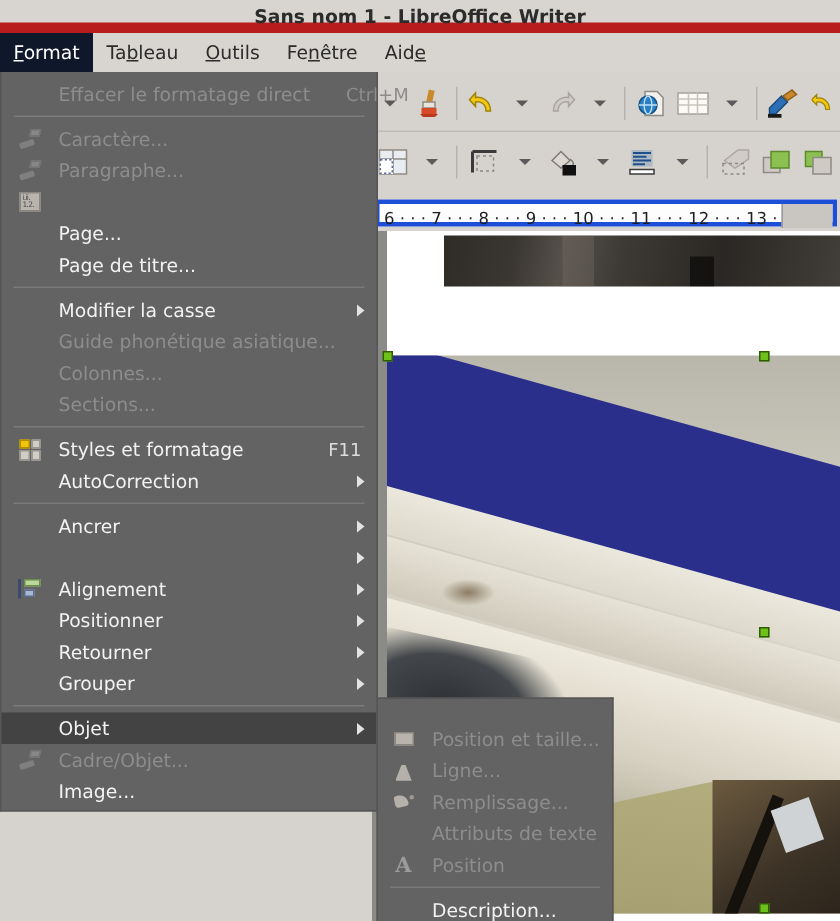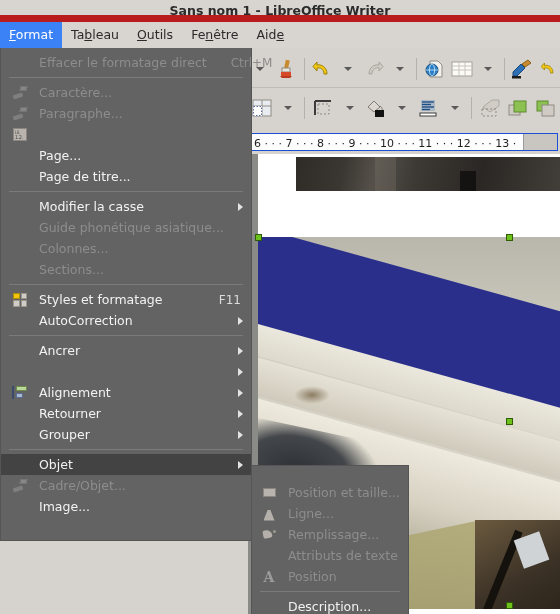--- a/index.html
+++ b/index.html
@@ -27,21 +27,21 @@
   
   #menubar{
     position:absolute; left:0; top:22px; width:560px; height:26px;
     background:#d8d4cf;
     display:flex; align-items:stretch;
   }
   .mb-item{
     padding:0 9px; height:26px; line-height:26px;
     font-size:12.5px; color:#2b2b2b; white-space:nowrap;
   }
-  .mb-item.active{ background:#3b82f6; color:#ffffff; }
+  .mb-item.active{ background:#0f172a; color:#ffffff; }
   .mb-item u{ text-decoration:underline; }
 
   
   #tb-area{
     position:absolute; left:248px; top:48px; width:312px; height:82px;
     background:#d6d2cd;
     overflow:hidden;
   }
   .toolbar{
     position:absolute; left:0; width:312px; height:38px;
@@ -61,21 +61,21 @@
   }
   .sep{ width:1px;height:22px;background:#b5b1ac;margin:0 4px; }
 
   
   #ruler{
     position:absolute; left:248px; top:130px; width:312px; height:24px;
     background:#d6d2cd; overflow:hidden;
   }
   #ruler .track{
     position:absolute; left:2px; top:3px; width:308px; height:18px;
-    background:#fdfdfd; border:1px solid #1d4ed8;
+    background:#fdfdfd; border:3px solid #1d4ed8;
     font-size:11px; color:#1f1f1f;
   }
   #ruler .tickrow{
     position:absolute; left:0; top:0; height:18px; width:100%;
     display:flex; align-items:center;
     white-space:nowrap; letter-spacing:0;
     padding-left:3px;
     font-family:"DejaVu Sans","Liberation Sans",sans-serif;
   }
   #ruler .grayend{
@@ -522,20 +522,24 @@
       <span class="ic-align">
           <b></b>
           <u></u>
           <s></s>
         </span>
     </span>
     <span>Alignement</span>
     <span class="arrow"></span>
   </div>
 
+  <div class="mi">
+    <span>Positionner</span>
+    <span class="arrow"></span>
+  </div>
 
   <div class="mi">
     <span>Retourner</span>
     <span class="arrow"></span>
   </div>
 
   <div class="mi">
     <span>Grouper</span>
     <span class="arrow"></span>
   </div>

